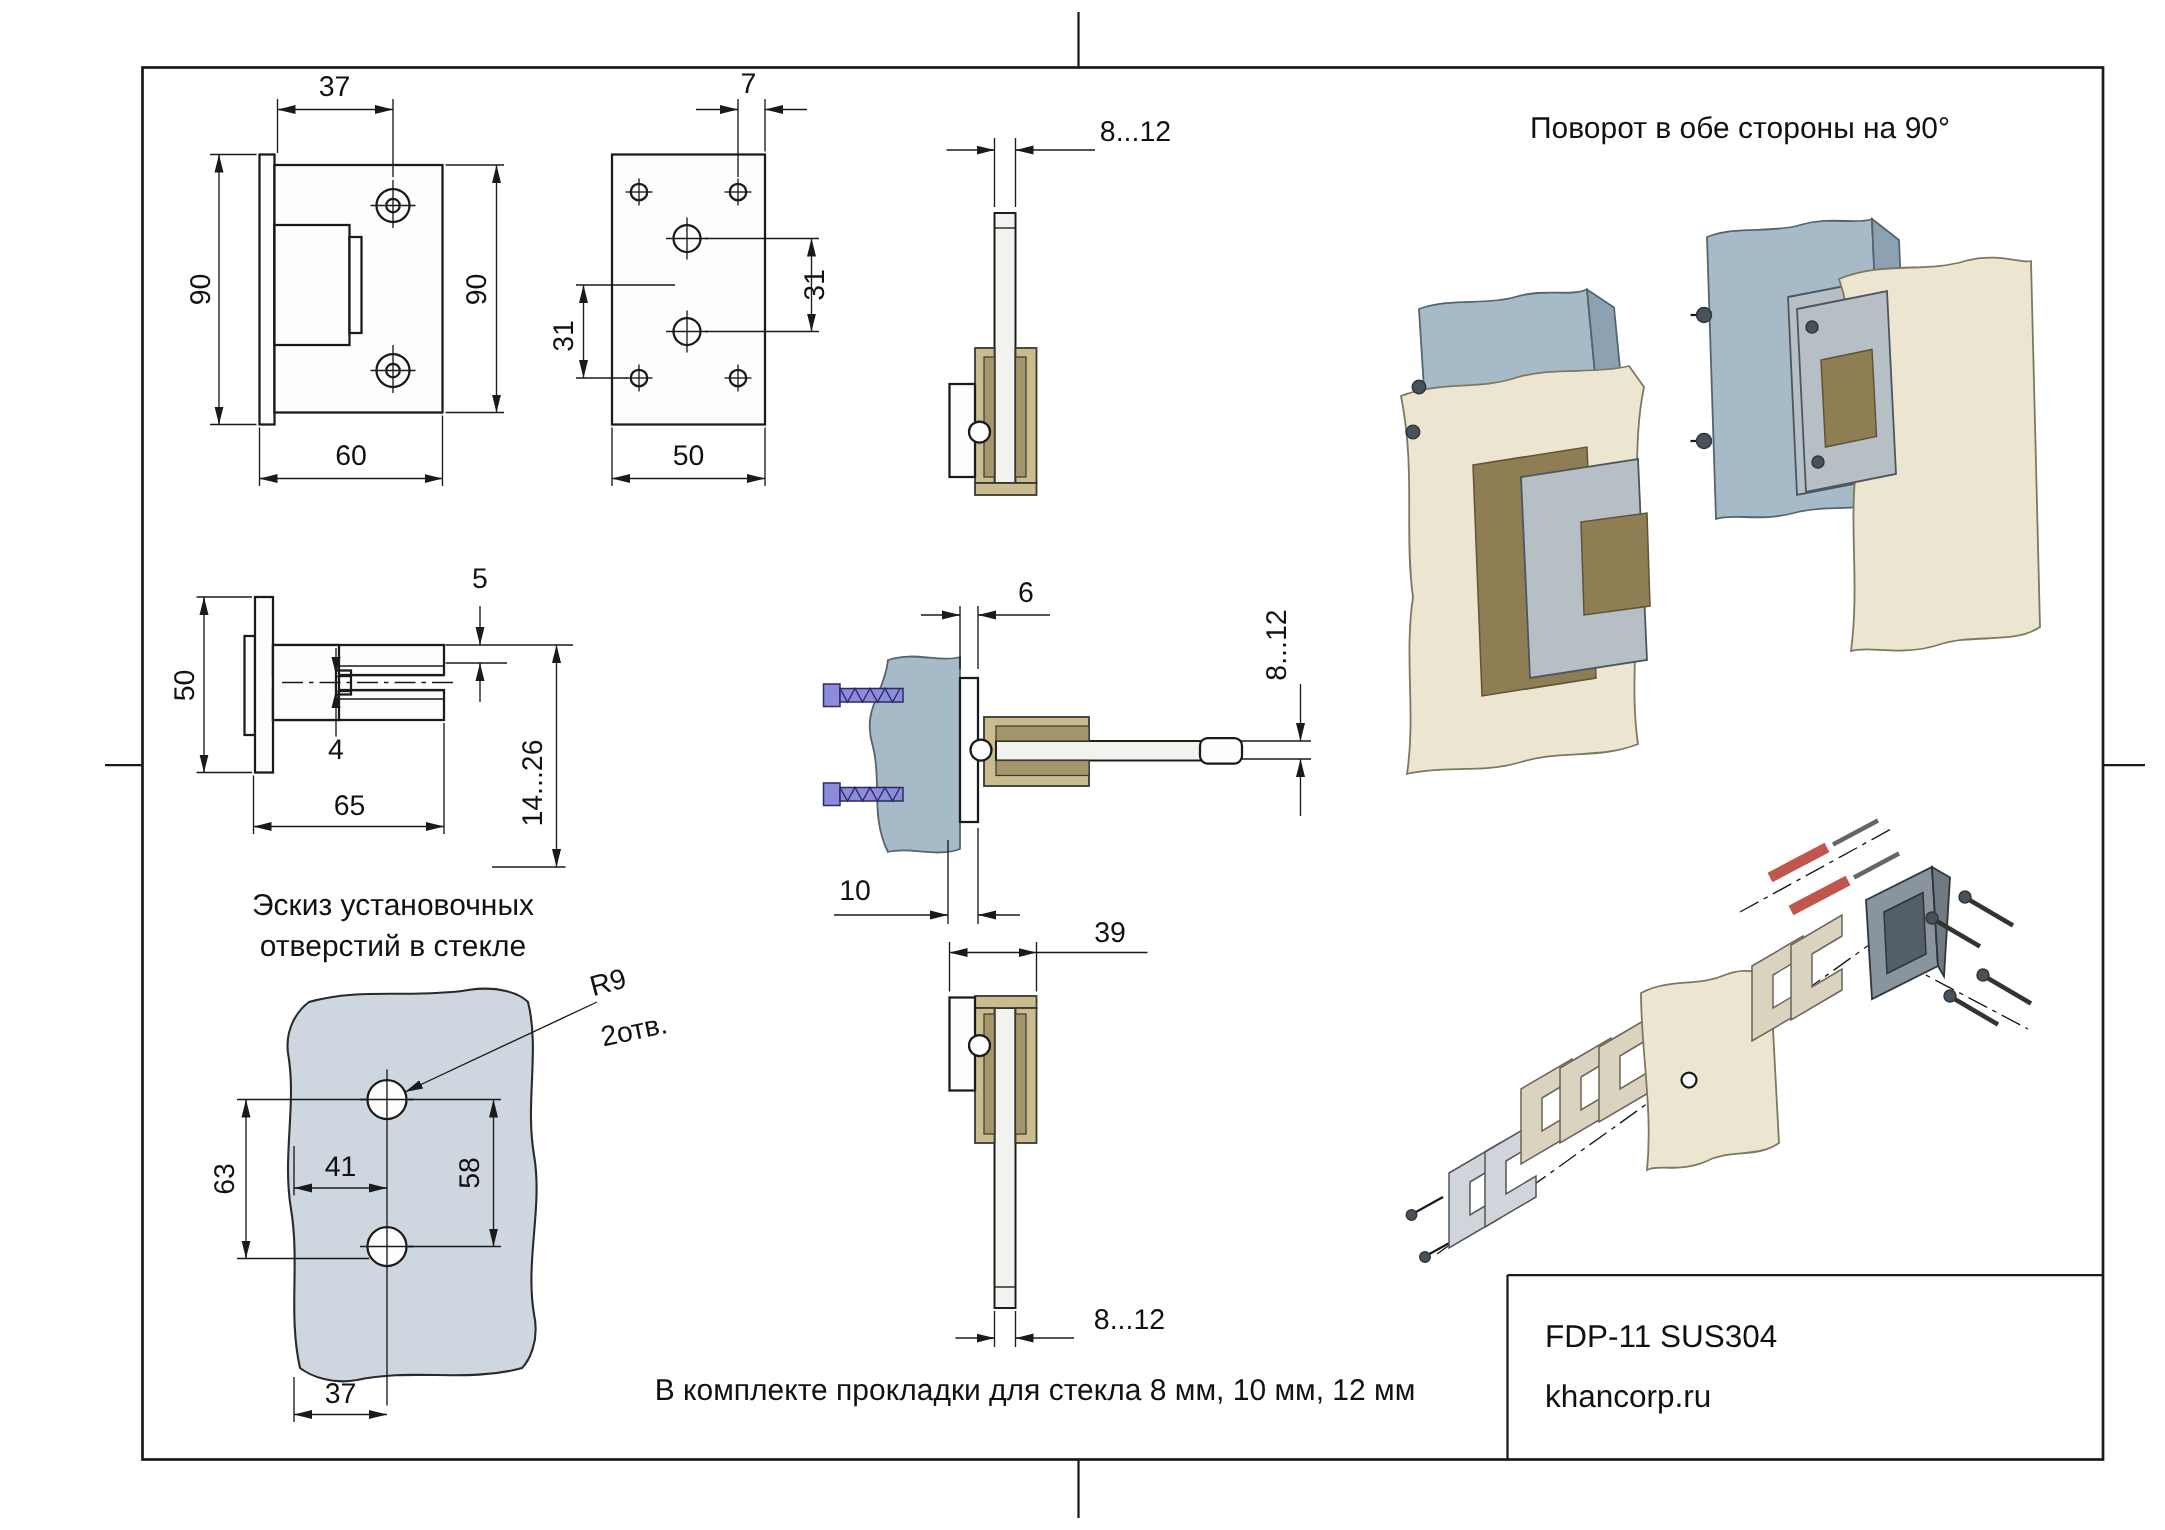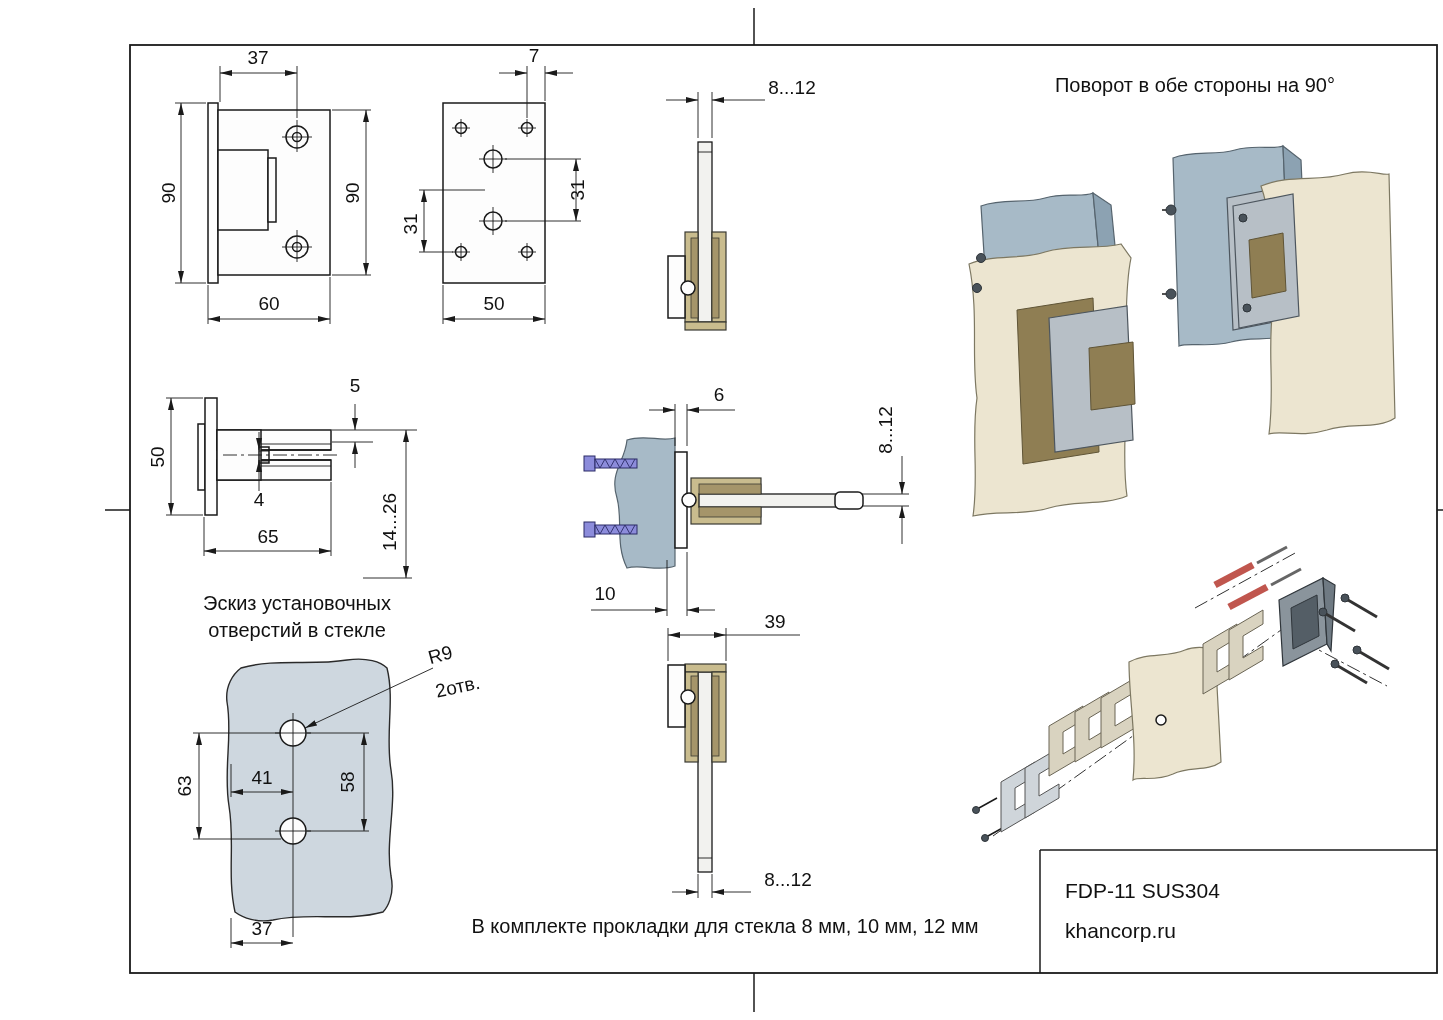--- a/index.html
+++ b/index.html
@@ -1,16 +1,16 @@
 <!DOCTYPE html>
 <html style="--clamp_tan: #c9bc8e; --clamp_tan_dark: #a5956a; --wall_blue: #a7bac7; --wall_blue_side: #8ca2b2; --glass_cream: #ece5d0; --metal_gray: #b7bfc6; --metal_dark: #8a949c; --gasket_brown: #8f7e53; --screw_blue: #8c8cdb; --anchor_red: #c0564e; --glass_sketch: #ced7df;"><head>
 <meta charset="utf-8">
 <style>
   html,body{margin:0;padding:0;background:#fff;}
-  .page{width:1244px;height:1020px;position:relative;background:#fff;padding-left:35px;}
+  .page{width:1244px;height:1020px;position:relative;background:#fff;}
   svg{display:block;}
   text{font-family:"Liberation Sans",sans-serif;fill:#111;}
   .dim{font-size:19px;text-anchor:middle;}
   .note{font-size:20px;text-anchor:middle;}
   .tbt{font-size:21px;text-anchor:start;}
   .s{stroke:#1a1a1a;stroke-width:1.5;fill:none;}
   .sf{stroke:#1a1a1a;stroke-width:1.5;fill:#fdfdfd;}
   .sg{stroke:#1a1a1a;stroke-width:1.3;fill:#f2f2ef;}
   .t{stroke:#1a1a1a;stroke-width:0.9;fill:none;}
   .dsh{stroke-dasharray:14 4 3 4;}

